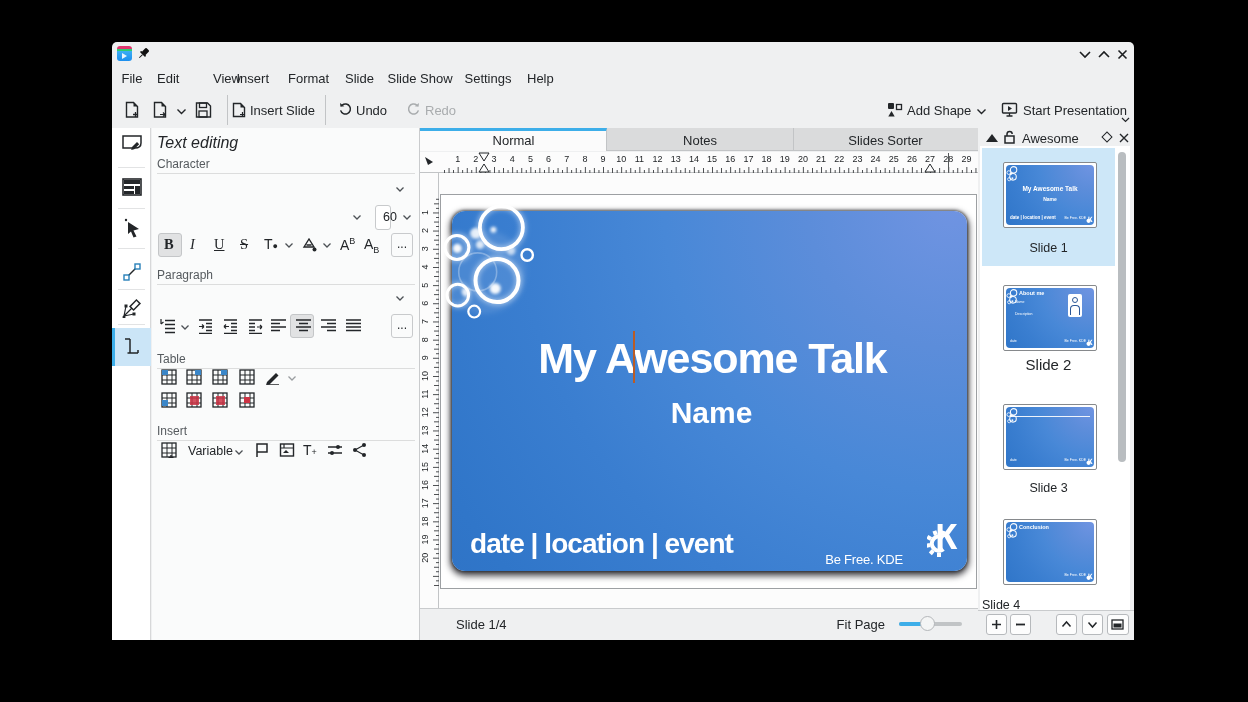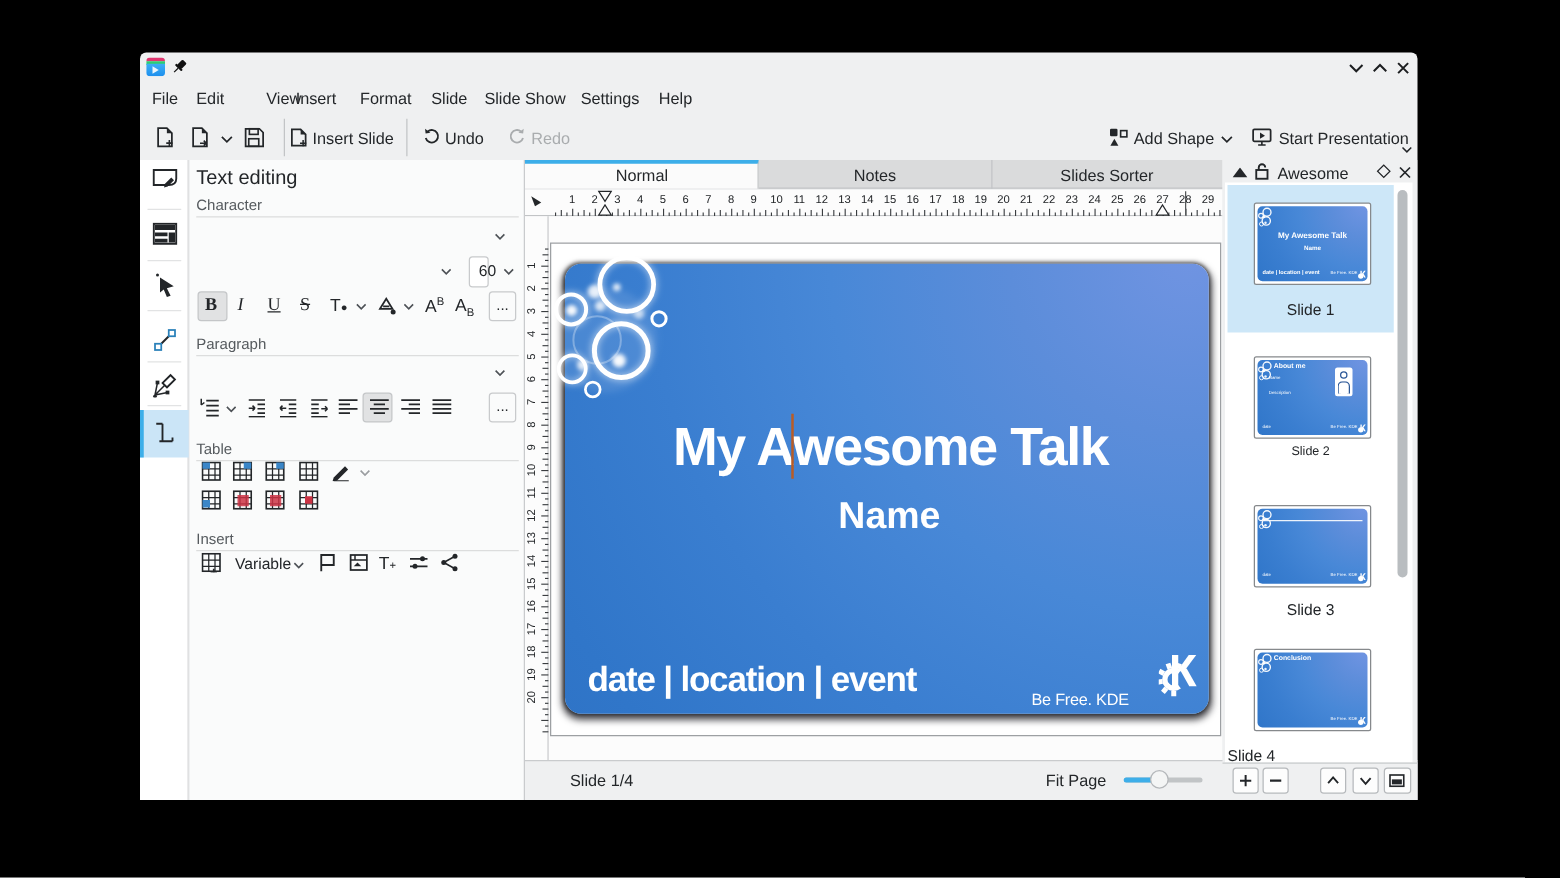--- a/index.html
+++ b/index.html
@@ -135,21 +135,21 @@
 <svg class="abs" style="left:11px;top:295px" width="18" height="20" viewBox="0 0 18 20">
  <path d="M2 2 h5 M7 2 v14 M7 16 h8 M15 13 v3 M4.5 16 h2.5" stroke="#232629" stroke-width="1.5" fill="none"></path>
 </svg>
 <div class="abs" style="left:6px;top:124.5px;width:27px;height:1px;background:#e2e3e4;"></div>
 <div class="abs" style="left:6px;top:165.5px;width:27px;height:1px;background:#e2e3e4;"></div>
 <div class="abs" style="left:6px;top:206px;width:27px;height:1px;background:#e2e3e4;"></div>
 <div class="abs" style="left:6px;top:246.5px;width:27px;height:1px;background:#e2e3e4;"></div>
 <div class="abs" style="left:6px;top:281.5px;width:27px;height:1px;background:#e2e3e4;"></div>
 
 <div class="abs" style="left:40px;top:86px;width:268px;height:512px;background:#fafbfb;border-right:1px solid #c9cbcd;"></div>
-<div class="abs" style="left:45px;top:92px;font-size:16px;">Text editing</div>
+<div class="abs" style="left:45px;top:92px;font-size:16px;font-style:italic;">Text editing</div>
 <div class="abs" style="left:45px;top:115px;font-size:12px;color:#555a5e;">Character</div>
 <div class="abs" style="left:45px;top:131px;width:258px;height:1px;background:#dcdddd;"></div>
 
 <style>
 .combo{position:absolute;background:#fff;border:1px solid #c8cacc;border-radius:3px;font-size:12.5px;}
 .combo .cv{position:absolute;right:26px;top:4px;}
 .combo .lv{position:absolute;left:8px;top:4px;}
 .car{position:absolute;width:10px;height:7px;}
 .dots{position:absolute;width:22px;height:24px;border:1px solid #c8cacc;border-radius:3px;text-align:center;font-size:12px;line-height:20px;color:#232629;}
 </style>
@@ -722,21 +722,21 @@
       </div>
       <div style="position:absolute;left:4px;top:51px;font-size:3.5px;color:#fff;">date</div>
       <div style="position:absolute;right:8px;top:51px;font-size:3.5px;color:#fff;">Be Free. KDE</div>
       <svg style="position:absolute;right:1.5px;bottom:1.5px" width="7" height="8" viewBox="0 0 32 37" fill="#fff">
         <circle cx="12" cy="22.5" r="10"></circle>
         <rect x="10.6" y="3" width="5" height="25"></rect>
         <polygon points="15.6,14.6 24,3 30,3 20.3,16 15.6,16"></polygon>
         <polygon points="17.2,15.2 22.3,13.8 30.3,28 24.4,28"></polygon>
       </svg>
     </div>
-<div class="abs" style="left:870px;top:314px;width:133px;text-align:center;font-size:10px;">Slide 2</div>
+<div class="abs" style="left:870px;top:314px;width:133px;text-align:center;font-size:15px;">Slide 2</div>
 <div class="abs" style="left:891px;top:362px;width:94px;height:66px;background:#fff;border:1px solid #86898c;border-radius:2px;"></div>
     <div class="abs" style="left:894px;top:365px;width:88px;height:60px;border-radius:4px;background:radial-gradient(circle 130px at 97% -2%, #7094e2 0%, #5c8dda 20%, #4888d7 40%, #3a7ed0 60%, #3076c9 80%, #2d70c2 100%);overflow:hidden;">
       <svg style="position:absolute;left:0;top:0" width="22" height="24" viewBox="0 0 22 24">
         <circle cx="7.6" cy="4.8" r="3.2" fill="none" stroke="rgba(255,255,255,0.95)" stroke-width="1.1"></circle>
         <circle cx="2.8" cy="7.6" r="1.9" fill="none" stroke="rgba(255,255,255,0.95)" stroke-width="0.9"></circle>
         <circle cx="7" cy="11.8" r="3.3" fill="none" stroke="rgba(255,255,255,0.95)" stroke-width="1.1"></circle>
         <circle cx="3.2" cy="14.2" r="1.6" fill="none" stroke="rgba(255,255,255,0.9)" stroke-width="0.8"></circle>
         <circle cx="5" cy="8.4" r="1.2" fill="rgba(255,255,255,0.9)"></circle>
         <circle cx="6.4" cy="13.2" r="1" fill="rgba(255,255,255,0.9)"></circle>
       </svg>

